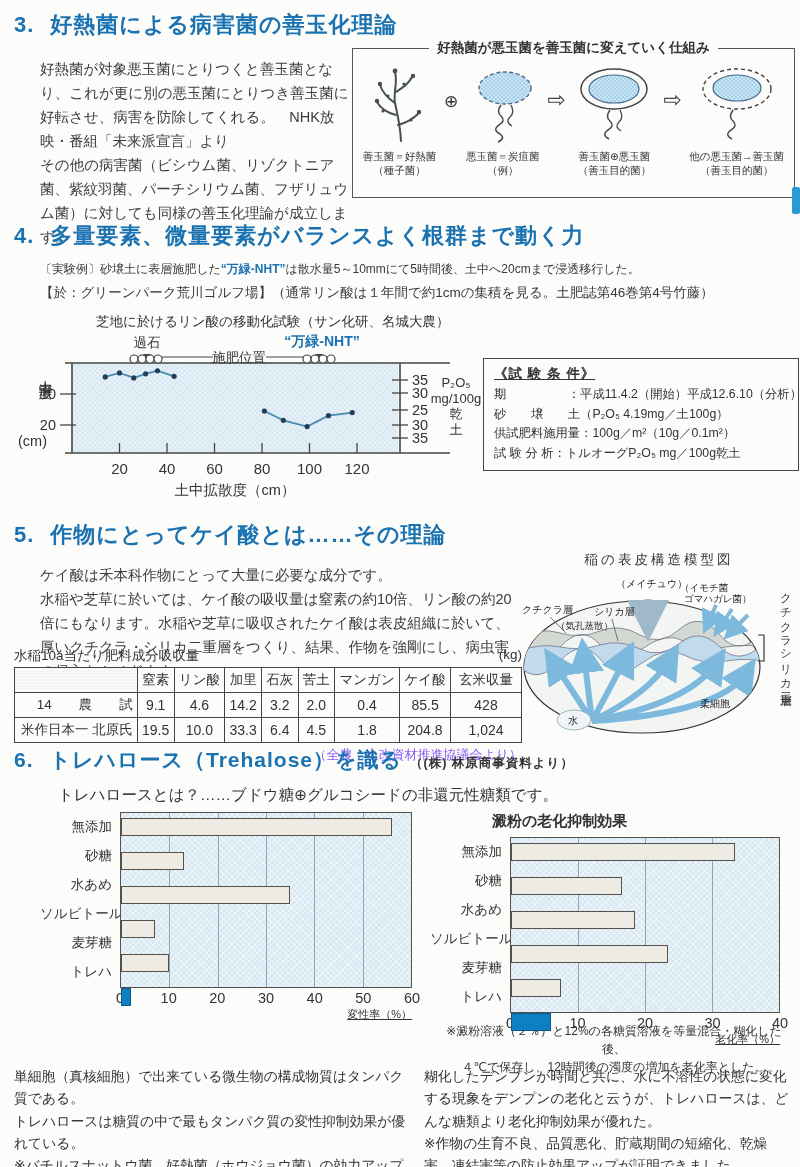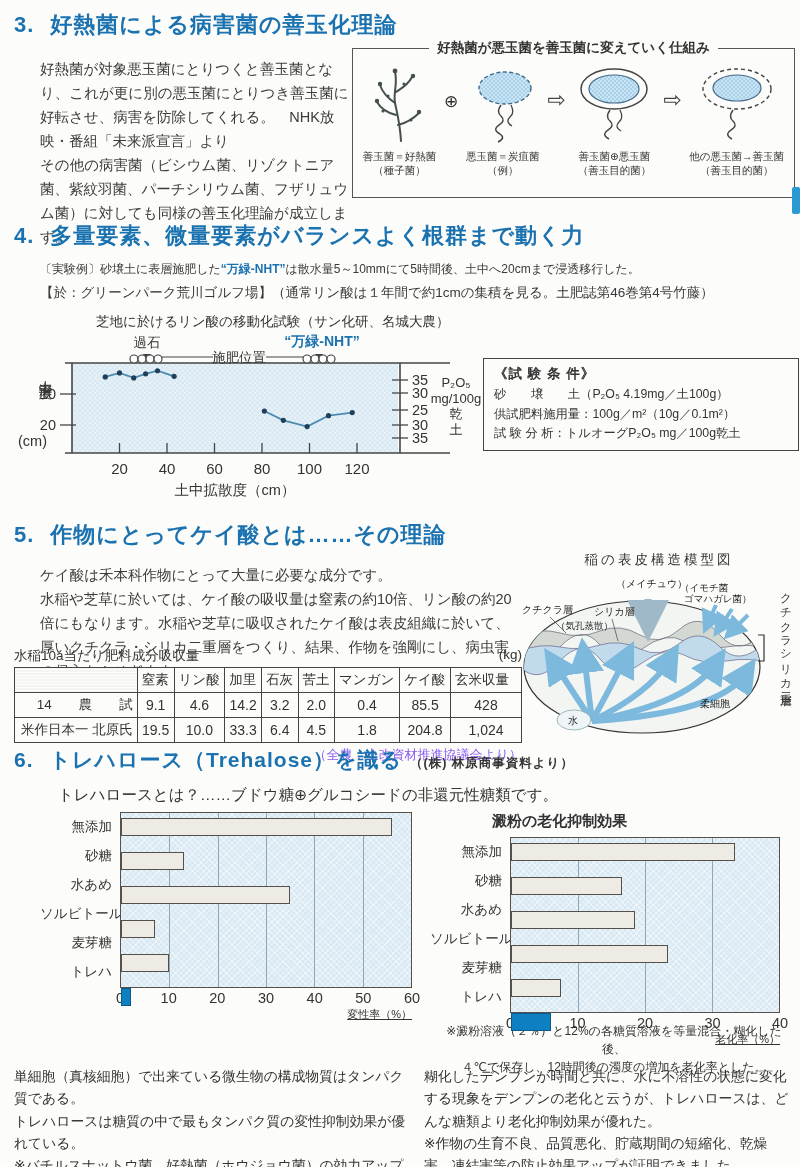--- a/index.html
+++ b/index.html
@@ -31,28 +31,28 @@
   .tick-num{font-size:15px;fill:#333;text-anchor:middle;}
   .tick-num-side{font-size:14.5px;fill:#333;}
   .data-line{fill:none;stroke:#4a8cb0;stroke-width:1.8;}
   .data-dot{fill:#223f59;}
   .fert-circle{fill:#fff;stroke:#444;stroke-width:1.2;}
   #ylab-left{writing-mode:vertical-rl;font-size:13.5px;color:#333;letter-spacing:2px;}
   #ylab-unit{font-size:14.5px;color:#333;}
   #ylab-right{font-size:13px;color:#333;text-align:center;line-height:1.2;white-space:pre-line;}
 
   #cond-box{border:1.6px solid #444;background:#fcfcfa;padding:6px 10px;width:294px;}
-  #cond-box .cond-title{font-size:13.5px;font-weight:bold;color:#333;margin-bottom:2px;letter-spacing:1px;}
+  #cond-box .cond-title{font-size:13.5px;font-weight:bold;color:#333;margin-bottom:2px;letter-spacing:1px;text-decoration:underline;}
   #cond-box .cond-line{font-size:12.3px;color:#333;line-height:1.6;white-space:nowrap;}
 
   
   #tbl-head-row{display:flex;justify-content:space-between;width:508px;font-size:13.5px;color:#333;margin-bottom:2px;}
   #nutrient-table{border-collapse:collapse;width:508px;background:#fcfcfa;}
   #nutrient-table th,#nutrient-table td{border:1.4px solid #444;font-weight:normal;font-size:13.5px;color:#333;padding:2px 4px;height:20px;}
-  #nutrient-table th{text-align:left;}
+  #nutrient-table th{text-align:center;}
   #nutrient-table td.lbl{text-align:right;padding-left:6px;white-space:nowrap;}
   #nutrient-table td.val{text-align:center;font-size:14px;}
   #nutrient-table th.corner{background-image:repeating-linear-gradient(0deg,#eee 0 1px,transparent 1px 3px);}
   #tbl-source{width:508px;text-align:right;font-size:13px;color:#8b5cf6;margin-top:3px;}
 
   
   #rice-title{text-align:center;font-size:13.5px;font-weight:normal;color:#333;letter-spacing:3px;margin-bottom:2px;}
   #rice-wrap{position:relative;width:278px;height:178px;}
   #rice-vlabel{position:absolute;left:258px;top:14px;writing-mode:vertical-rl;font-size:11.5px;color:#333;letter-spacing:1px;}
   .rice-lab{font-size:10px;fill:#222;}
@@ -265,20 +265,21 @@
       <div id="ylab-unit" class="abs" style="left:8px;top:100px;">(cm)</div>
       <div id="ylab-right" class="abs pre" style="left:412px;top:42px;width:68px;">P₂O₅
 mg/100g
 乾
 土</div>
     </div>
   </div>
 
   <div id="cond-box" class="abs" style="left:483px;top:358px;">
     <div class="cond-title">《試 験 条 件》</div>
+    <div class="cond-line">期　　　　　：平成11.4.2（開始）平成12.6.10（分析）</div>
     <div class="cond-line">砂　　壌　　土（P₂O₅ 4.19mg／土100g）</div>
     <div class="cond-line">供試肥料施用量：100g／m²（10g／0.1m²）</div>
     <div class="cond-line">試 験 分 析：トルオーグP₂O₅ mg／100g乾土</div>
   </div>
 
   <div class="abs heading" style="left:14px;top:520px;">
     <span class="num">5.</span><span>作物にとってケイ酸とは……その理論</span>
   </div>
   <div class="abs body-text pre" style="left:40px;top:563px;width:480px;">ケイ酸は禾本科作物にとって大量に必要な成分です。
 水稲や芝草に於いては、ケイ酸の吸収量は窒素の約10倍、リン酸の約20倍にもなります。水稲や芝草に吸収されたケイ酸は表皮組織に於いて、厚いクチクラ・シリカ二重層をつくり、結果、作物を強剛にし、病虫害の侵入をふせぎます。</div>

